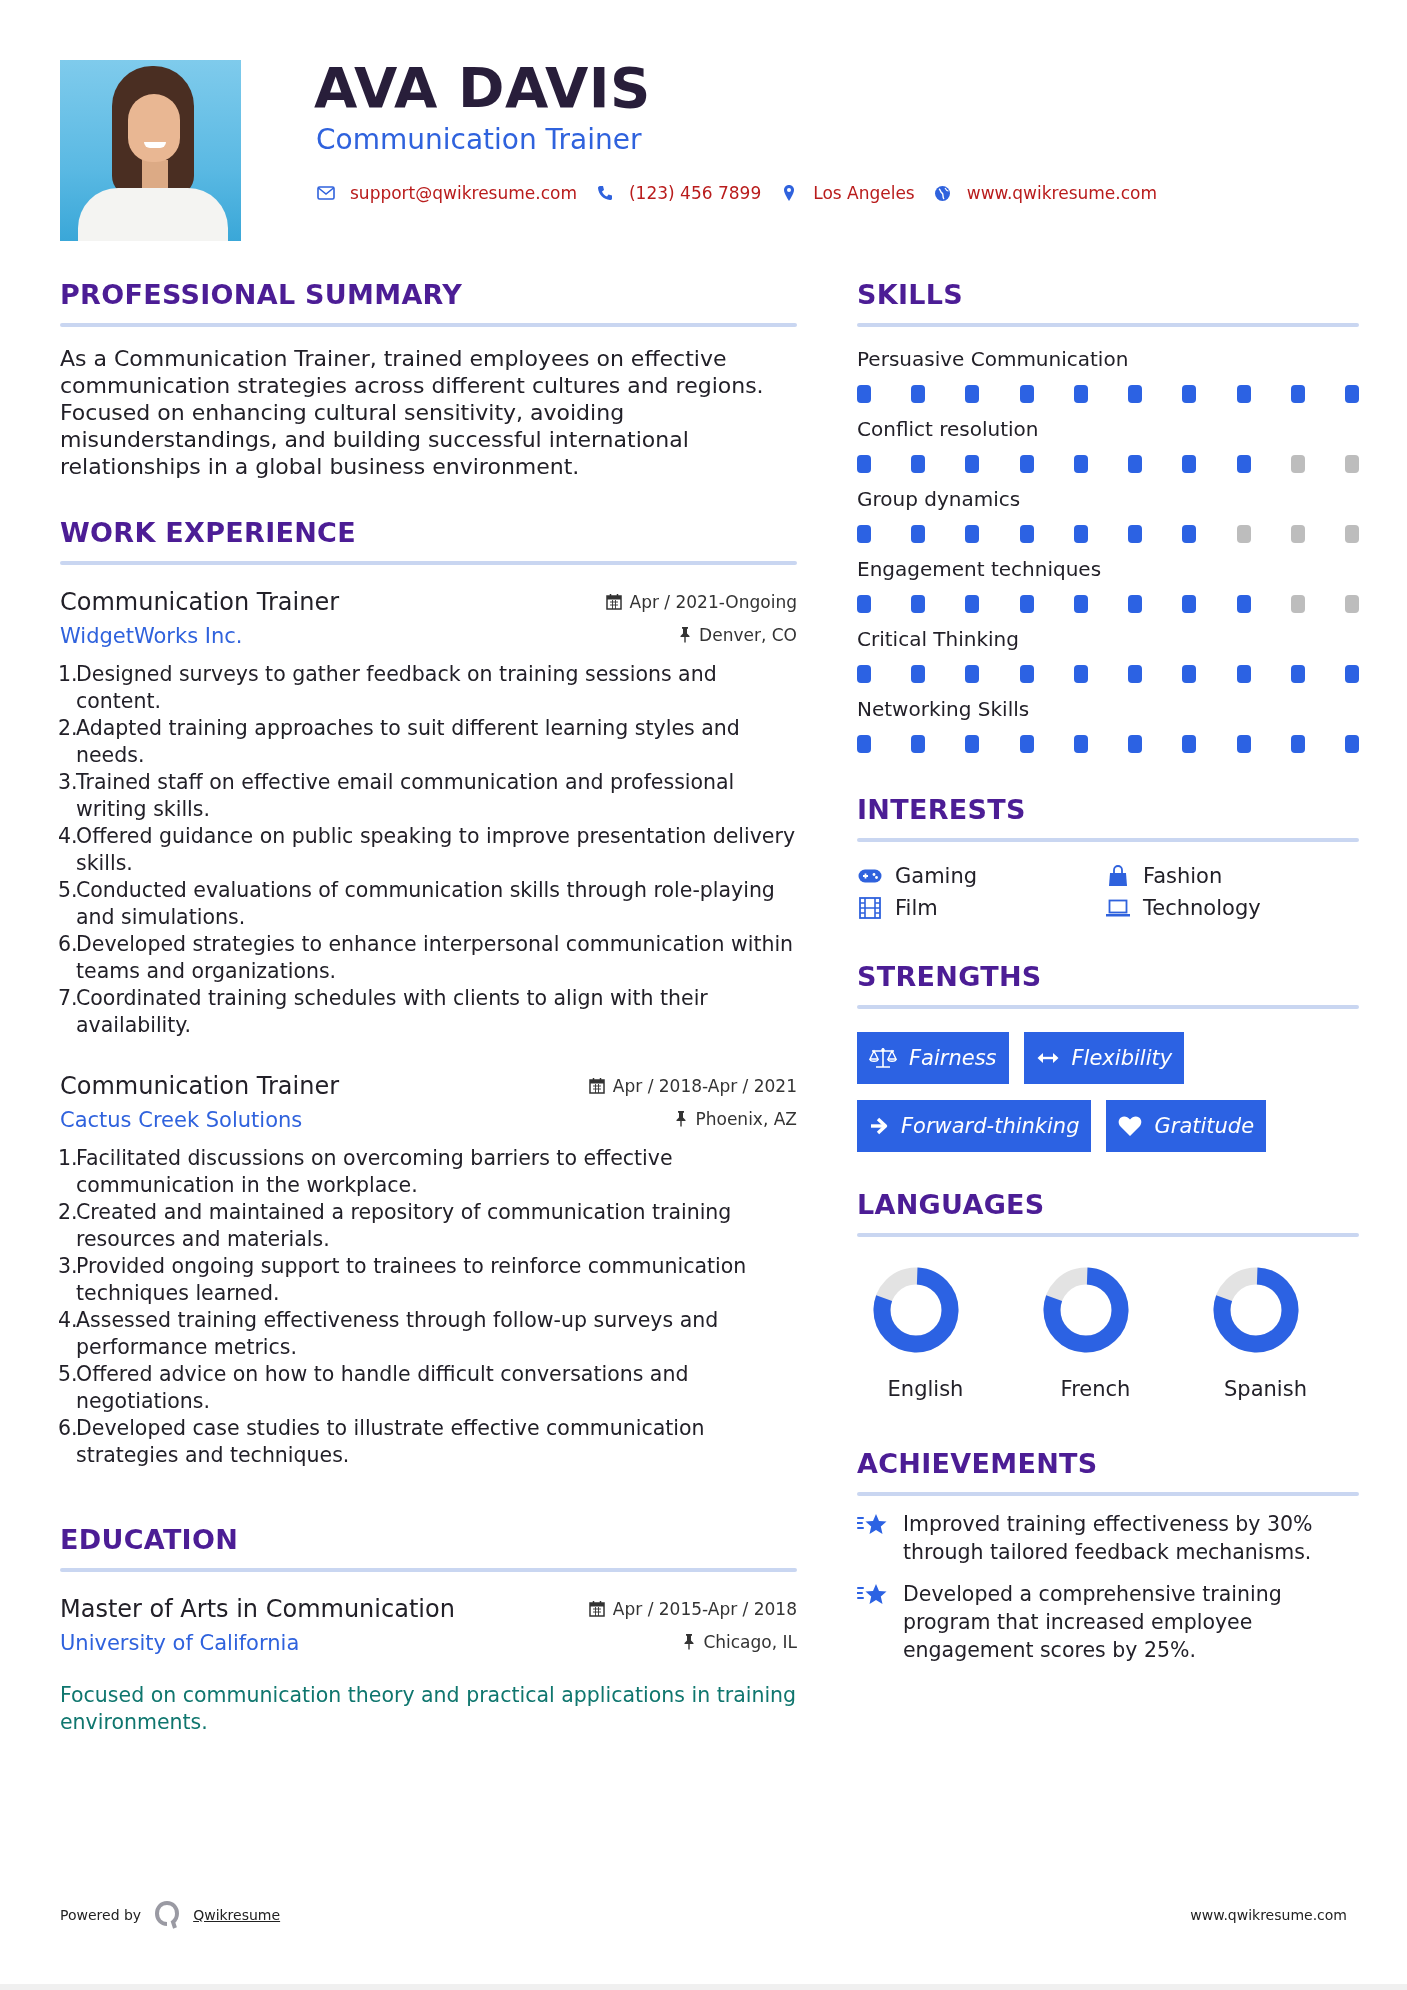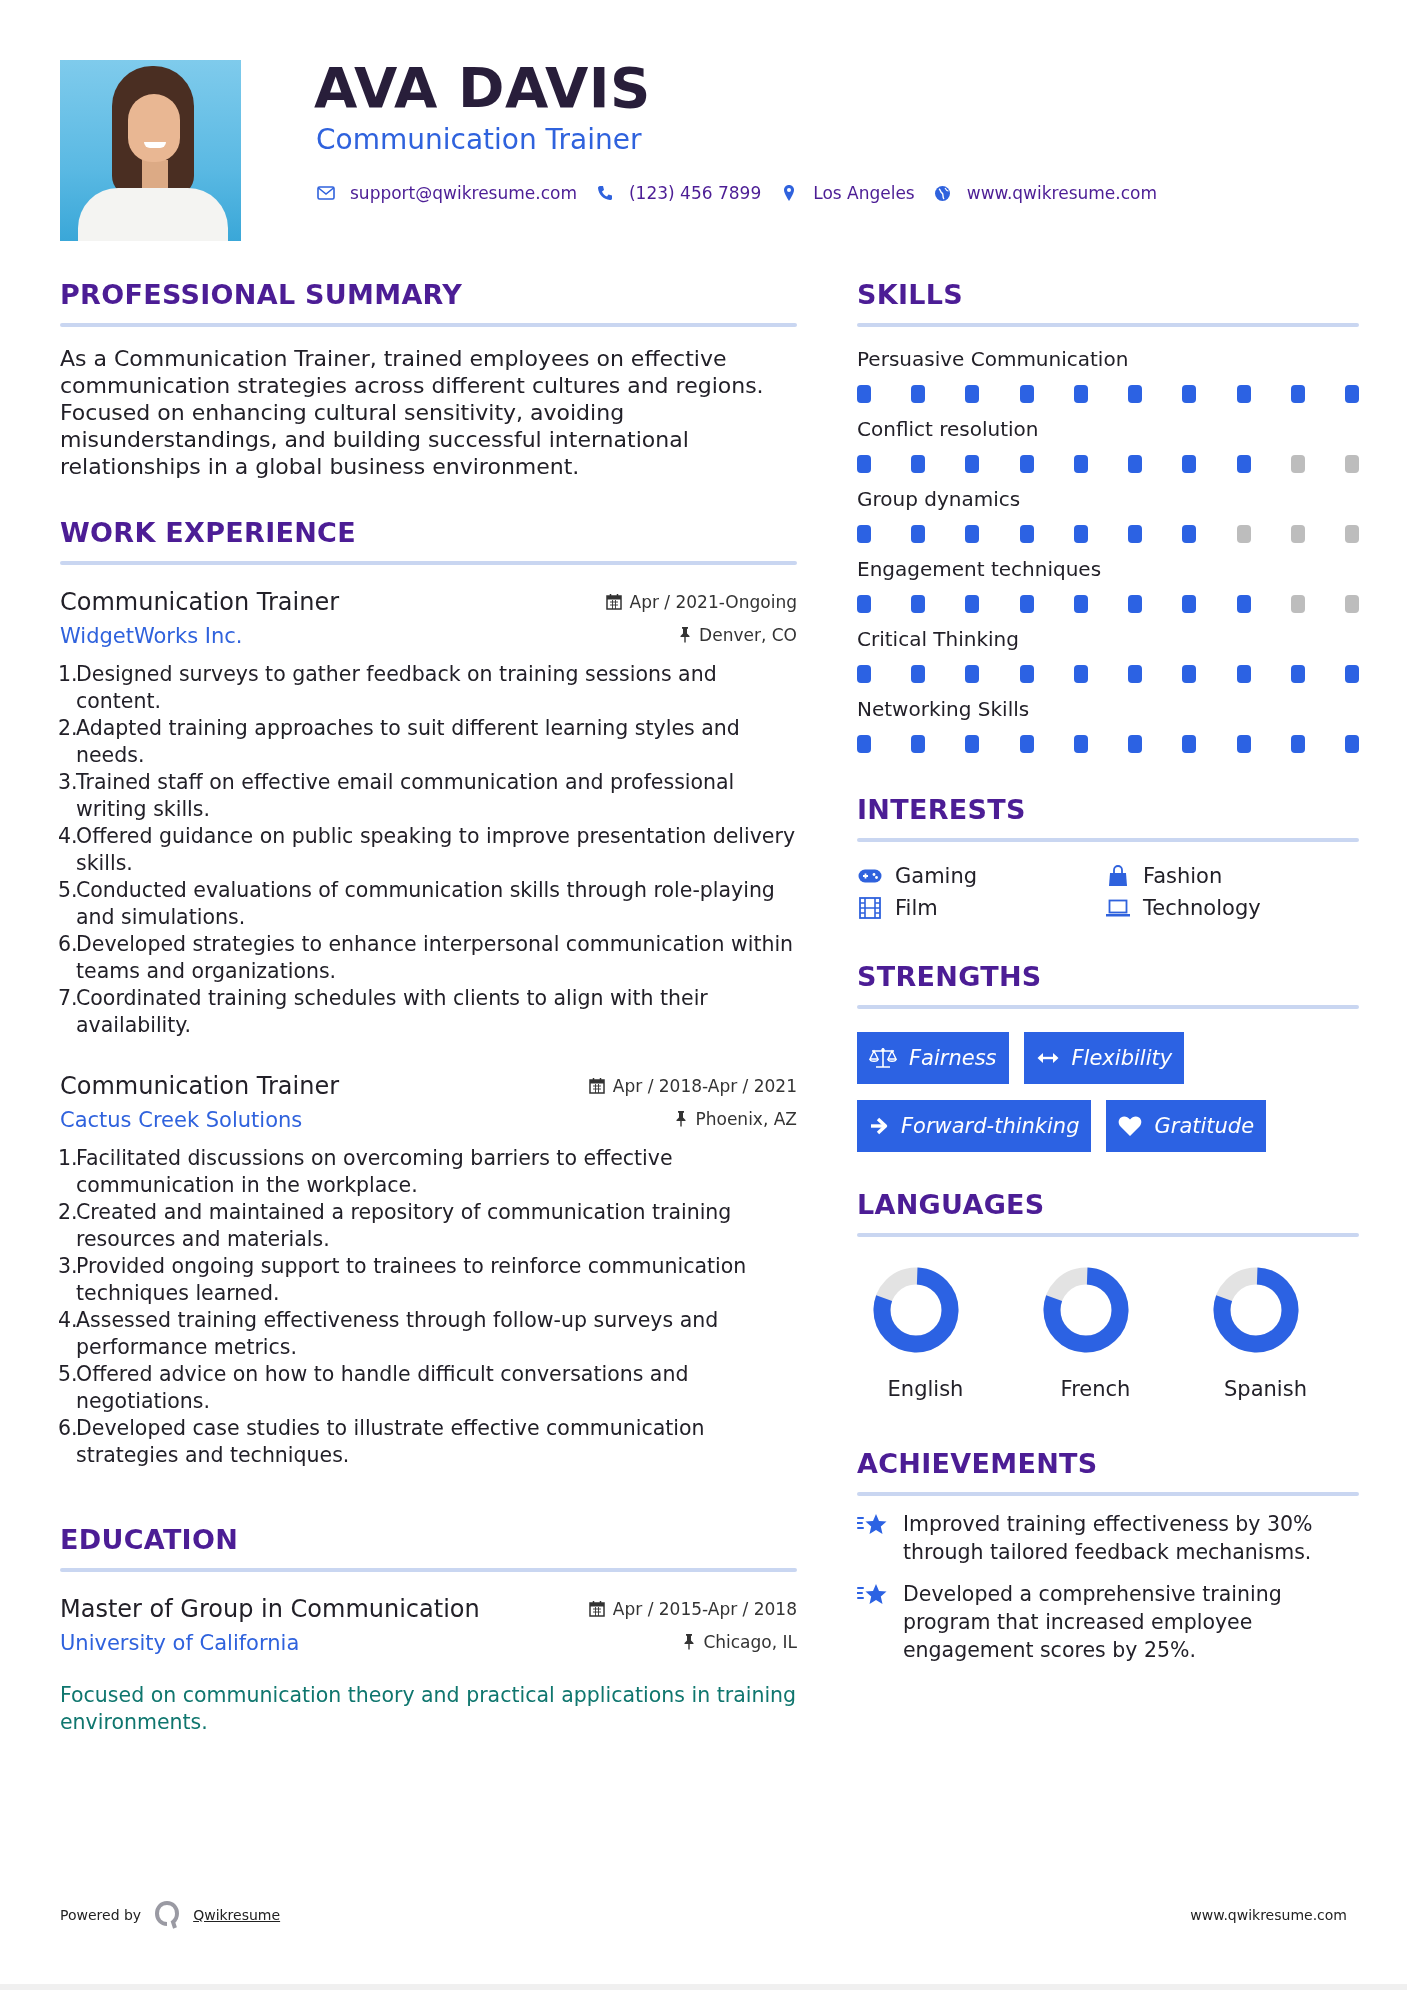--- a/index.html
+++ b/index.html
@@ -9,21 +9,21 @@
   .photo { position: absolute; left: 60px; top: 60px; width: 181px; height: 181px; overflow: hidden;
     background: linear-gradient(180deg, #7fcbec 0%, #5ab9e3 60%, #3aa7d8 100%); }
   .photo .hair { position: absolute; left: 52px; top: 6px; width: 82px; height: 130px; border-radius: 40px 40px 20px 20px; background: #4a2e22; }
   .photo .face { position: absolute; left: 68px; top: 34px; width: 52px; height: 68px; border-radius: 26px 26px 24px 24px; background: #e9b793; }
   .photo .smile { position: absolute; left: 84px; top: 82px; width: 22px; height: 6px; border-radius: 0 0 10px 10px; background: #ffffff; }
   .photo .shirt { position: absolute; left: 18px; top: 128px; width: 150px; height: 70px; border-radius: 40px 40px 0 0; background: #f4f4f2; }
   .photo .neck { position: absolute; left: 82px; top: 100px; width: 26px; height: 34px; background: #dcaa85; }
 
   .name { position: absolute; left: 314px; top: 56px; font-size: 56px; font-weight: 700; color: #281e3a; letter-spacing: 0.5px; line-height: 64px; }
   .job-title { position: absolute; left: 316px; top: 122px; font-size: 28px; color: #2f62dd; line-height: 36px; }
-  .contact-row { position: absolute; left: 316px; top: 180px; display: flex; align-items: center; font-size: 17px; color: #4c1d95; height: 26px; }
+  .contact-row { position: absolute; left: 316px; top: 180px; display: flex; align-items: center; font-size: 17px; color: #b91c1c; height: 26px; }
   .contact-row .ic { color: #2f62dd; display: inline-flex; align-items: center; justify-content: center; width: 20px; height: 20px; margin-right: 14px; }
   .contact-row .txt { margin-right: 18px; white-space: nowrap; }
 
   .col-left { position: absolute; left: 60px; top: 276px; width: 737px; }
   .col-right { position: absolute; left: 857px; top: 276px; width: 502px; }
 
   .sec-head { font-size: 27px; font-weight: 700; color: #4c1d95; line-height: 38px; letter-spacing: 0.3px; }
   .sec-rule { height: 4px; background: #c9d6f1; border-radius: 2px; margin-top: 9px; }
 
   .summary { font-size: 22px; line-height: 27px; color: #222028; margin-top: 18px; }
@@ -233,21 +233,21 @@
           </div>
       </div>
     </div>
   </section>
 
   <section style="margin-top:52px;">
     <div class="sec-head">EDUCATION</div>
     <div class="sec-rule"></div>
     <div class="job">
       <div class="job-row">
-        <span class="job-role">Master of Group in Communication</span>
+        <span class="job-role">Master of Arts in Communication</span>
         <span class="meta">
           <svg width="16" height="17" viewBox="0 0 16 17">
               <rect x="1" y="3" width="14" height="13" fill="none" stroke="#333" stroke-width="1.5"></rect>
               <rect x="1" y="3" width="14" height="3.5" fill="#333"></rect>
               <line x1="4.5" y1="1" x2="4.5" y2="4" stroke="#333" stroke-width="1.5"></line>
               <line x1="11.5" y1="1" x2="11.5" y2="4" stroke="#333" stroke-width="1.5"></line>
               <path d="M4 9H12M4 12H12M6.5 7V16M9.5 7V16" stroke="#333" stroke-width="0.9"></path>
             </svg>
           <span>Apr / 2015-Apr / 2018</span>
         </span>

